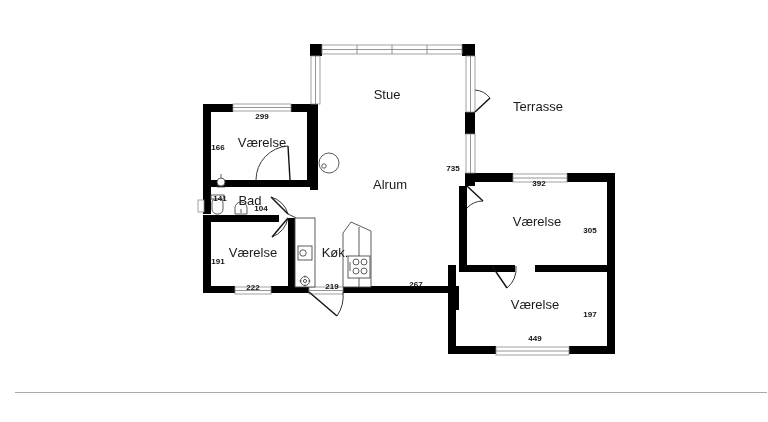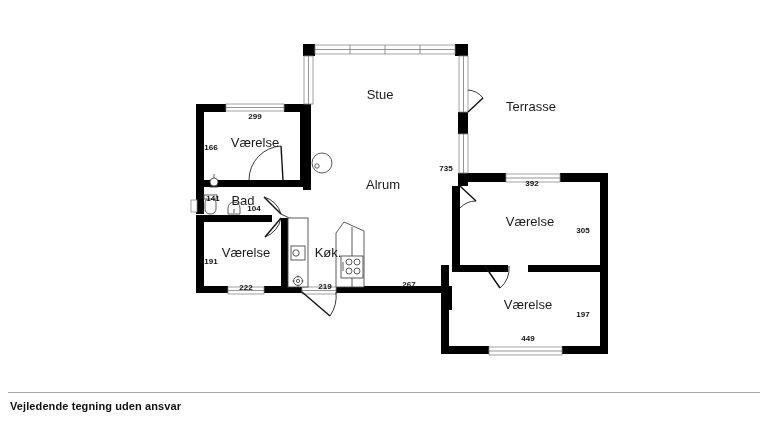--- a/index.html
+++ b/index.html
@@ -9,21 +9,21 @@
   }
   body {
     width: 768px;
     height: 422px;
     font-family: "Liberation Sans", sans-serif;
     overflow: hidden;
     position: relative;
   }
   #floorplan-root {
     position: absolute;
-    left: 0; top: 0;
+    left: 7px; top: 0;
     width: 704px;
     height: 422px;
   }
   svg#plan-svg {
     position: absolute;
     left: 0; top: 0;
     width: 768px;
     height: 422px;
     display: block;
   }
@@ -238,14 +238,13 @@
       <text class="dim-label" x="409" y="285">267</text>
       <text class="dim-label" x="446" y="169">735</text>
       <text class="dim-label" x="532" y="184">392</text>
       <text class="dim-label" x="583" y="231">305</text>
       <text class="dim-label" x="583" y="315">197</text>
       <text class="dim-label" x="528" y="339">449</text>
     </g>
   </svg>
 
   <div class="footer-divider"></div>
-  <div class="footer-note">Vejledende tegning uden ansvar</div>
 </div>
 
 </body></html>

